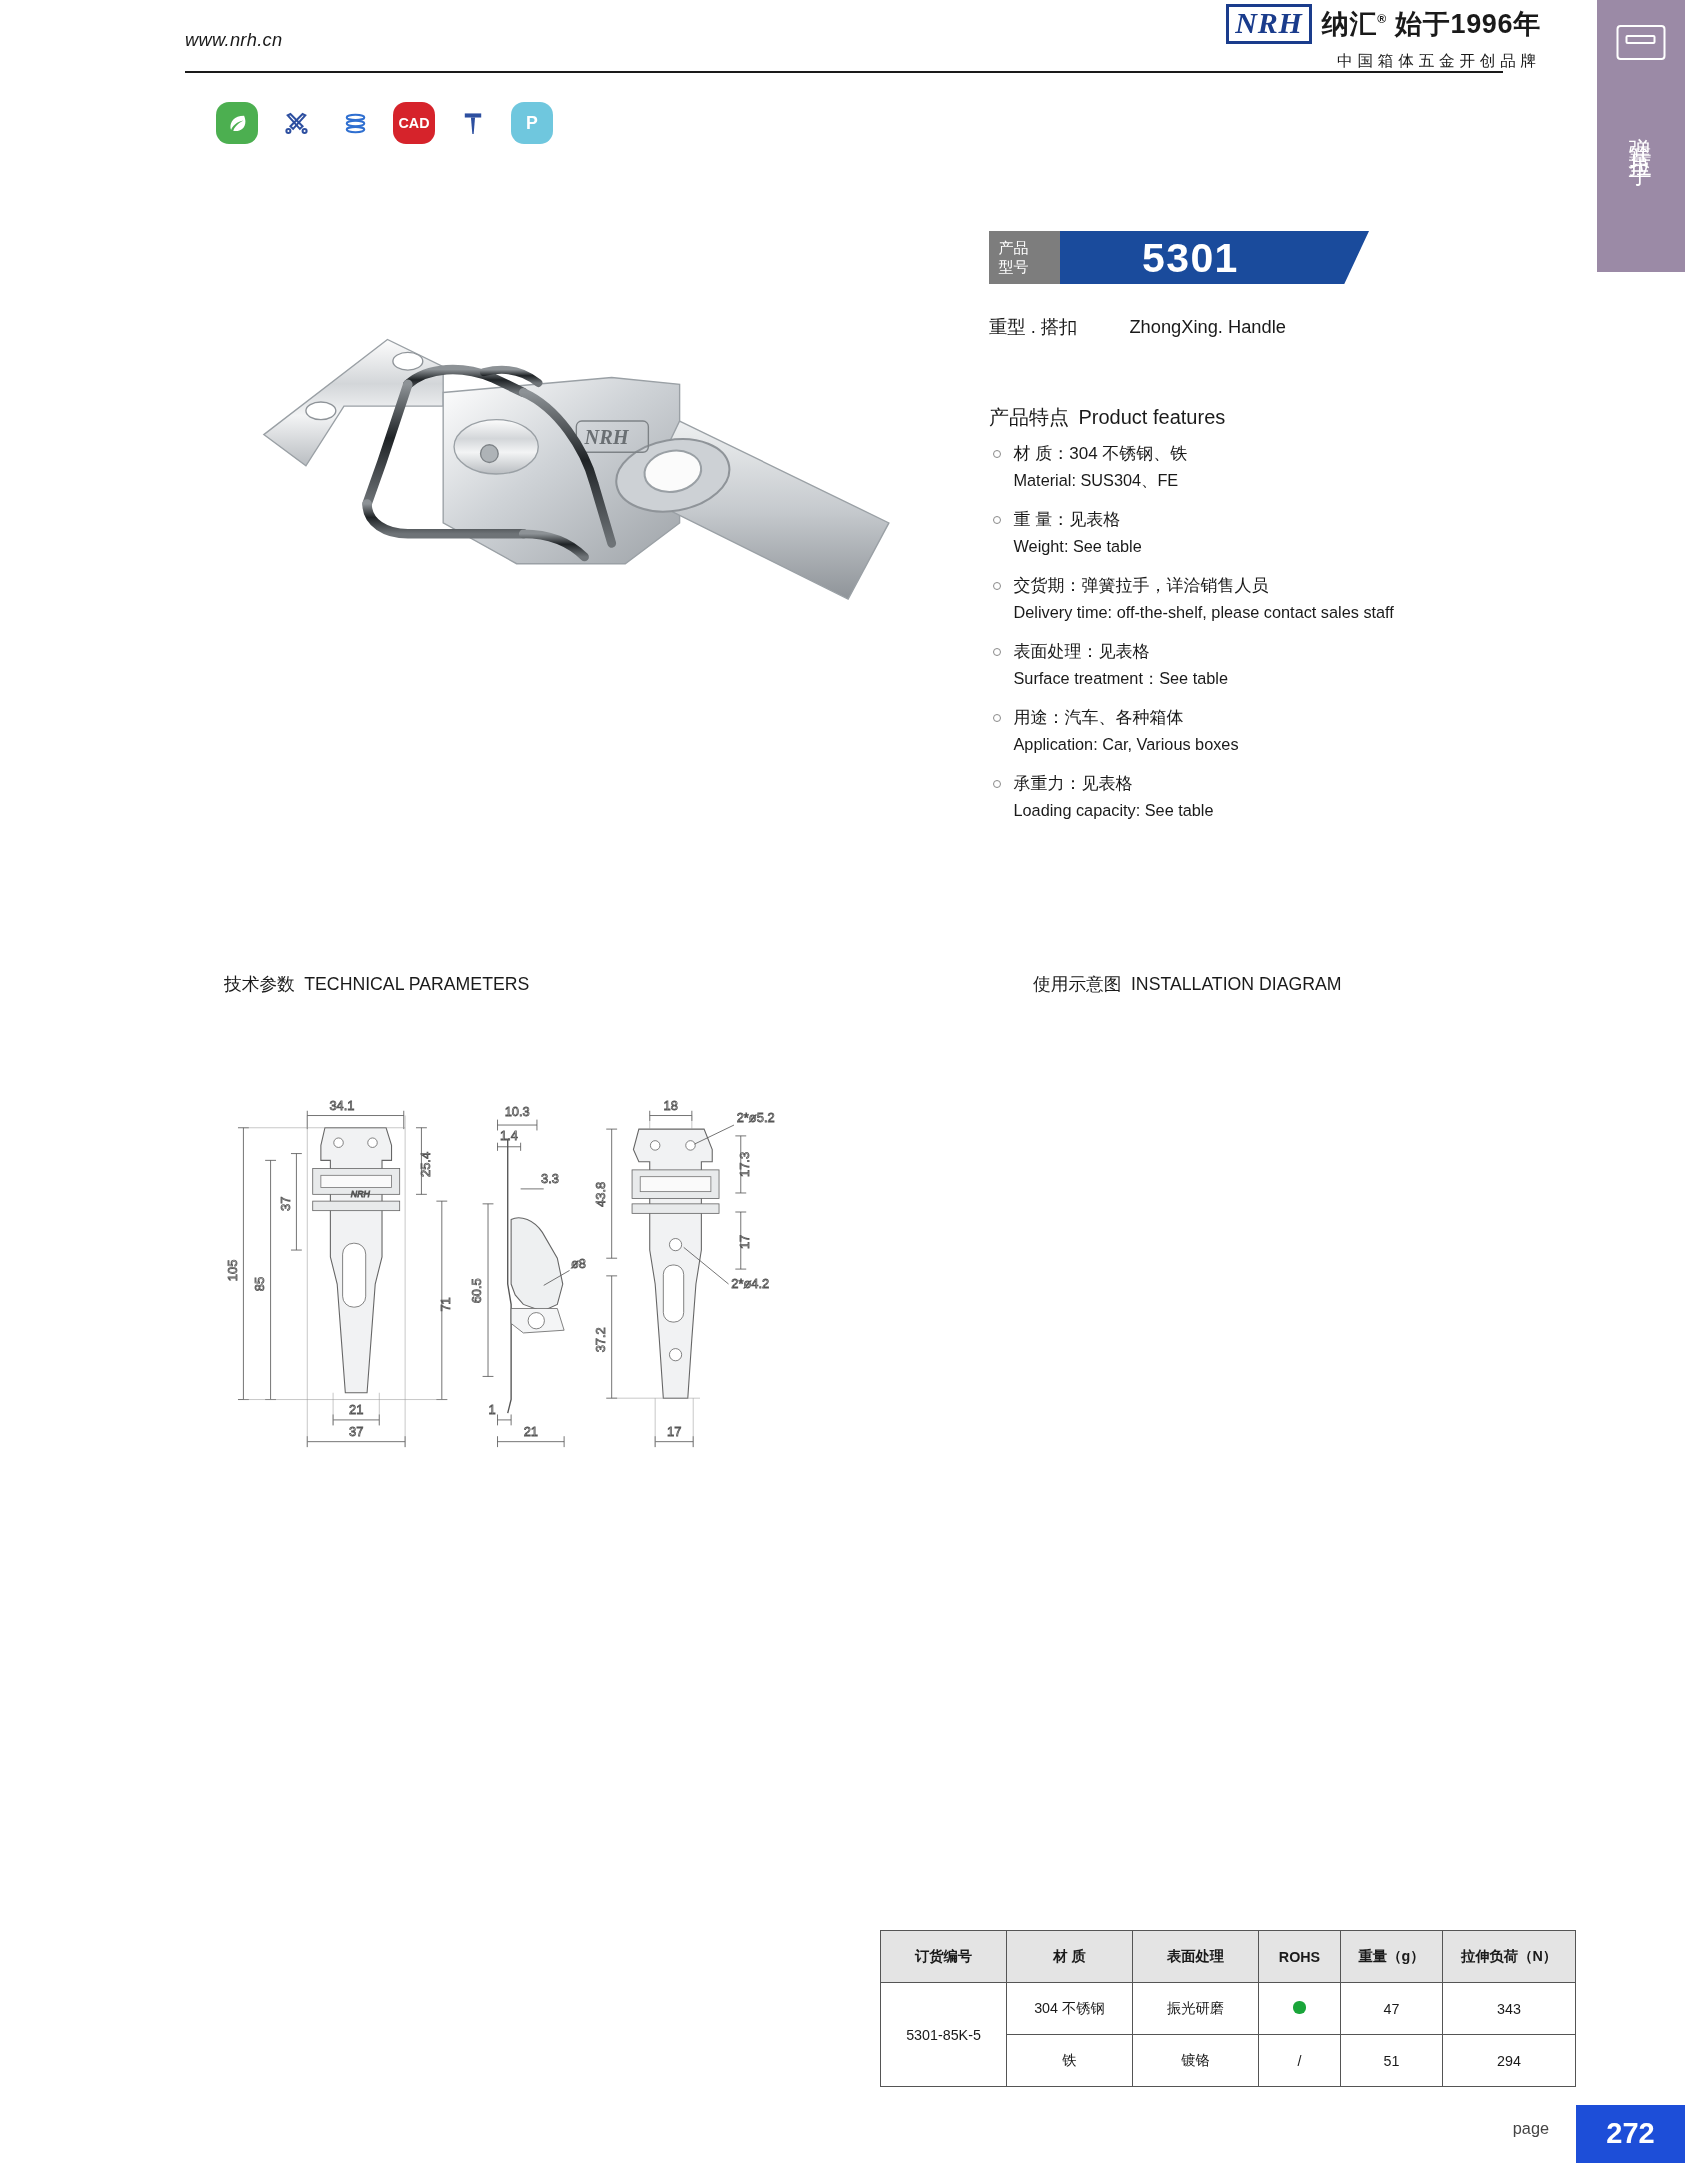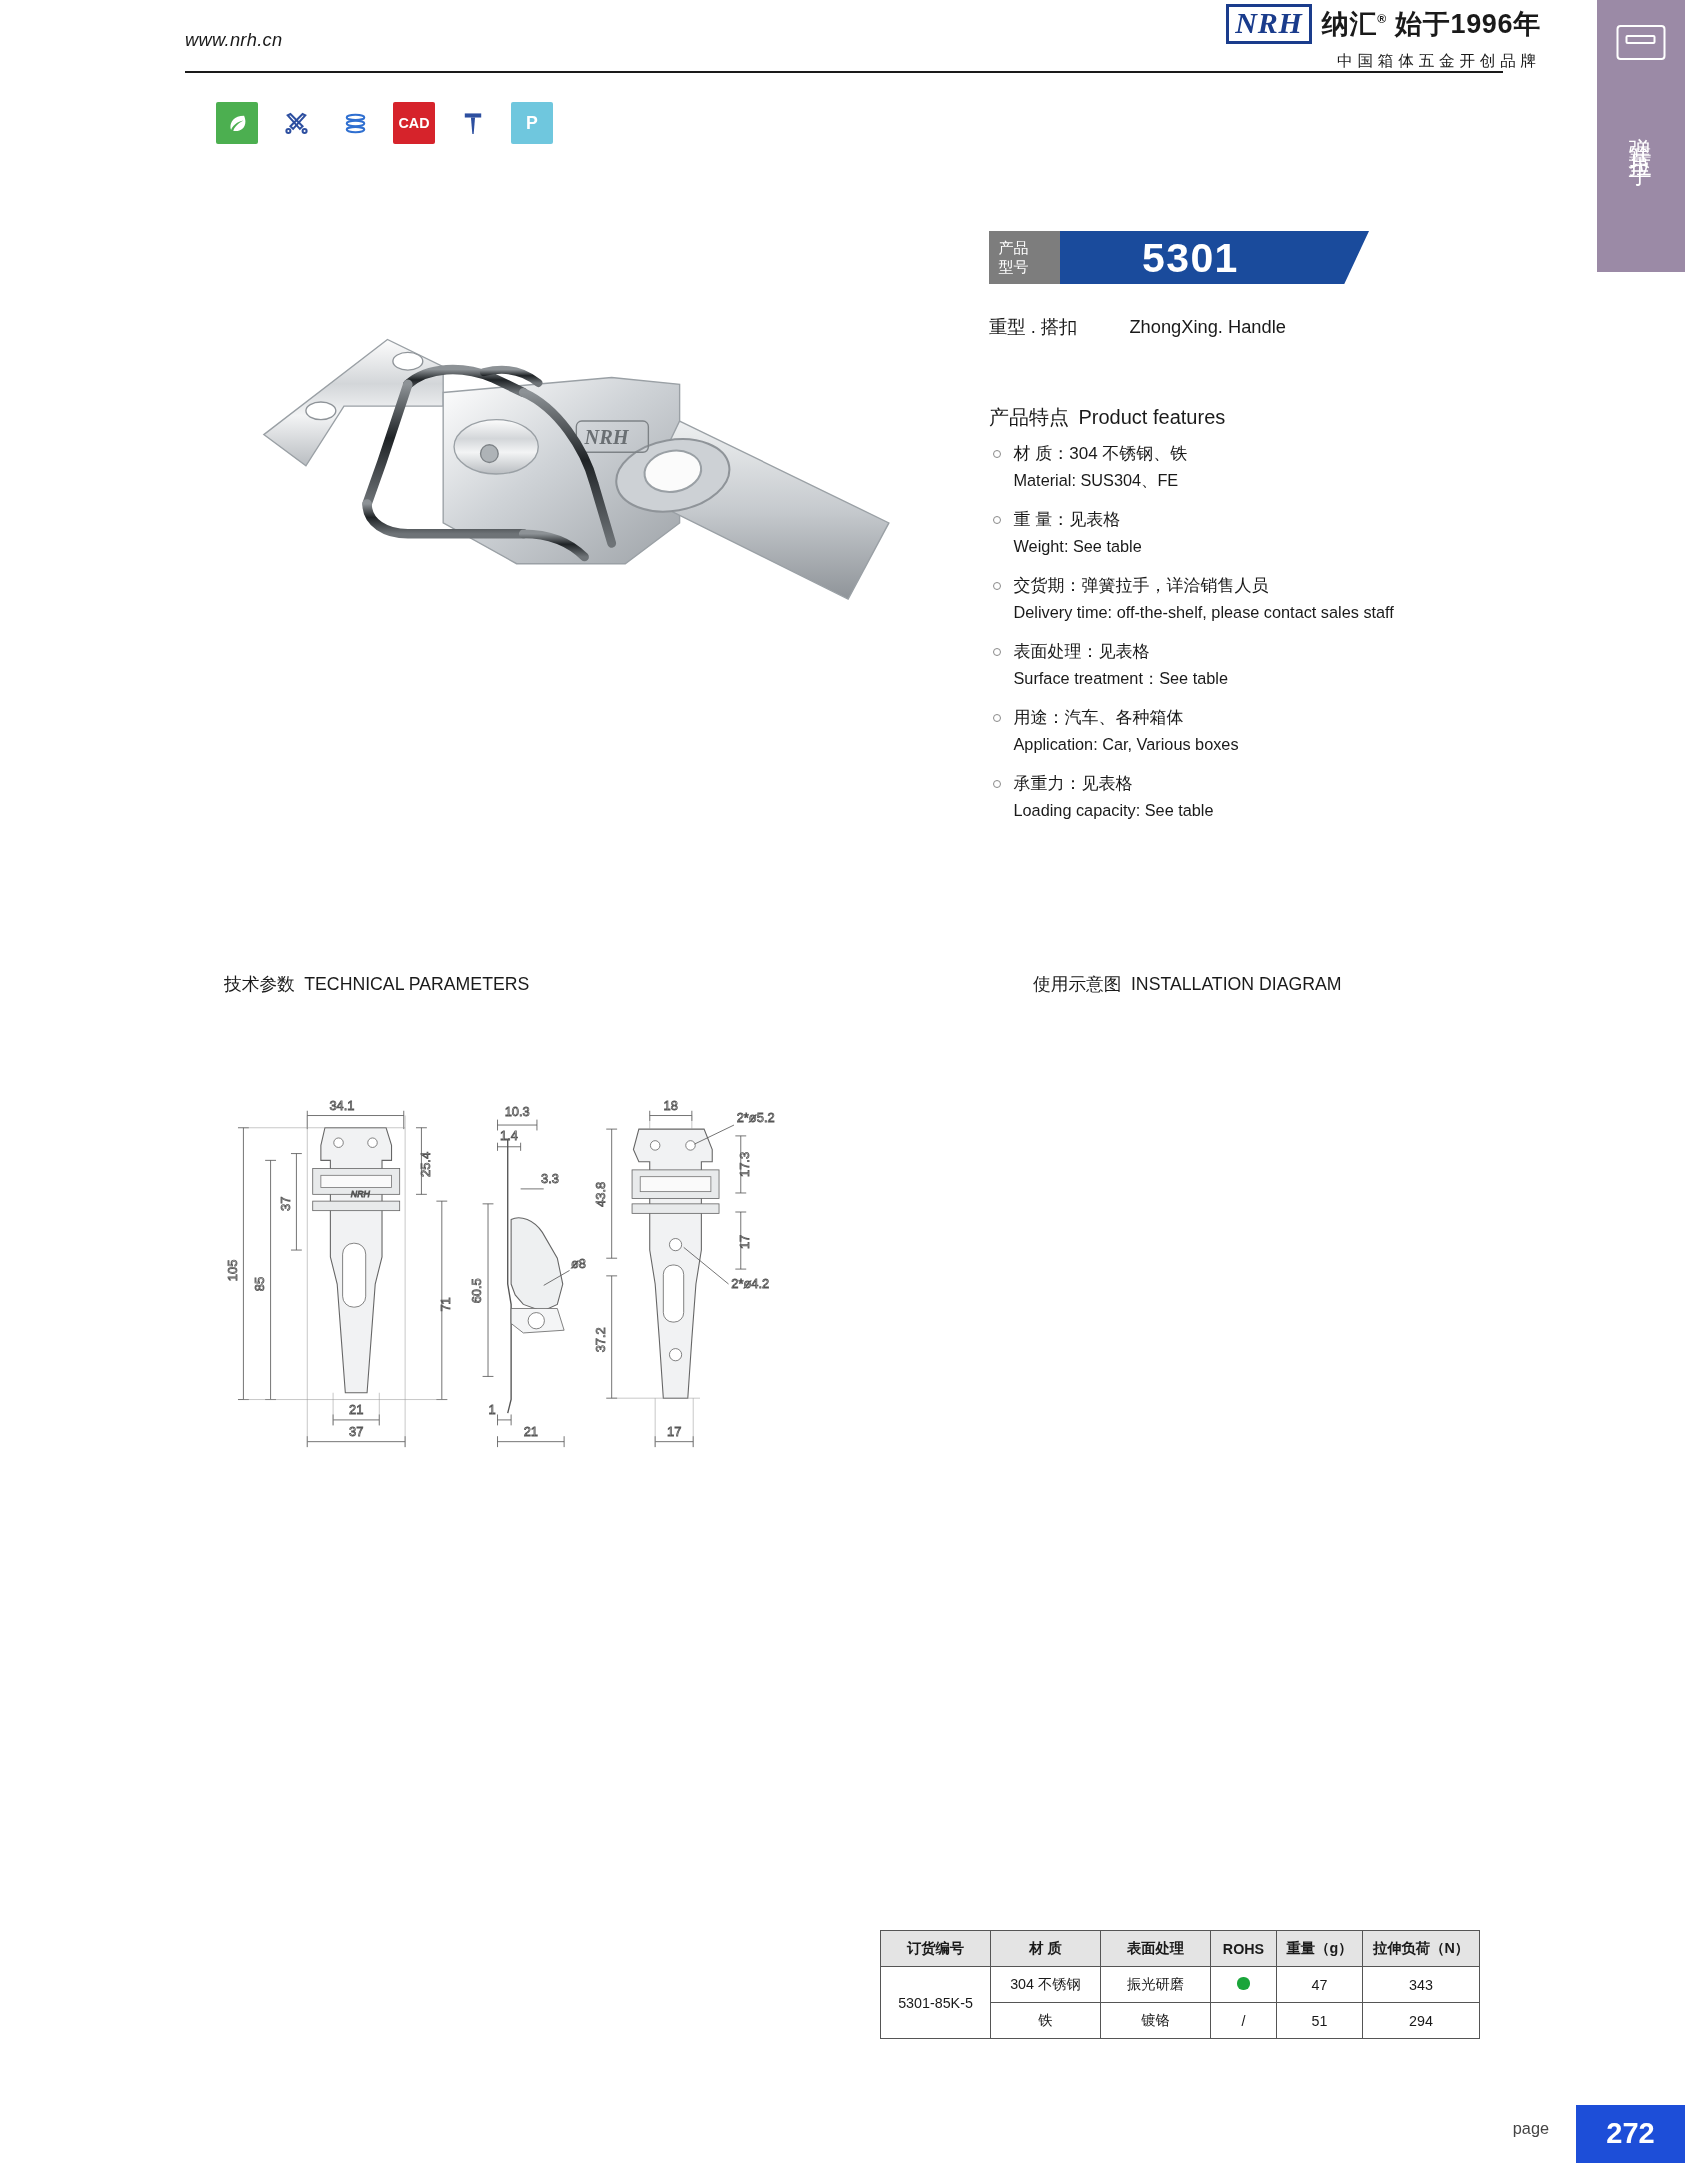--- a/index.html
+++ b/index.html
@@ -125,21 +125,21 @@
   .icon-strip {
     position: absolute;
     left: 216px;
     top: 102px;
     display: flex;
     gap: 17px;
   }
   .ic {
     width: 42px;
     height: 42px;
-    border-radius: 2px;
+    border-radius: 13px;
     display: flex;
     align-items: center;
     justify-content: center;
     color: #ffffff;
     font-size: 17.7px;
     font-weight: bold;
     box-sizing: border-box;
   }
   .ic-leaf  { background: #4caf50; }
   .ic-tool  { background: #ffffff; color: #2d4fa0; border: 0; }
@@ -271,21 +271,21 @@
     position: absolute;
     left: 880px;
     top: 1930px;
     border-collapse: collapse;
     font-size: 14.3px;
     color: #1a1a1a;
   }
   .spec-table th, .spec-table td {
     border: 0.7px solid #555555;
     text-align: center;
-    padding: 0;
+    padding: 8px;
     height: 35px;
     font-weight: normal;
   }
   .spec-table thead th {
     background: #e4e4e4;
     font-weight: bold;
   }
   .col-0 { width: 109px; }
   .col-1 { width: 109px; }
   .col-2 { width: 109px; }

